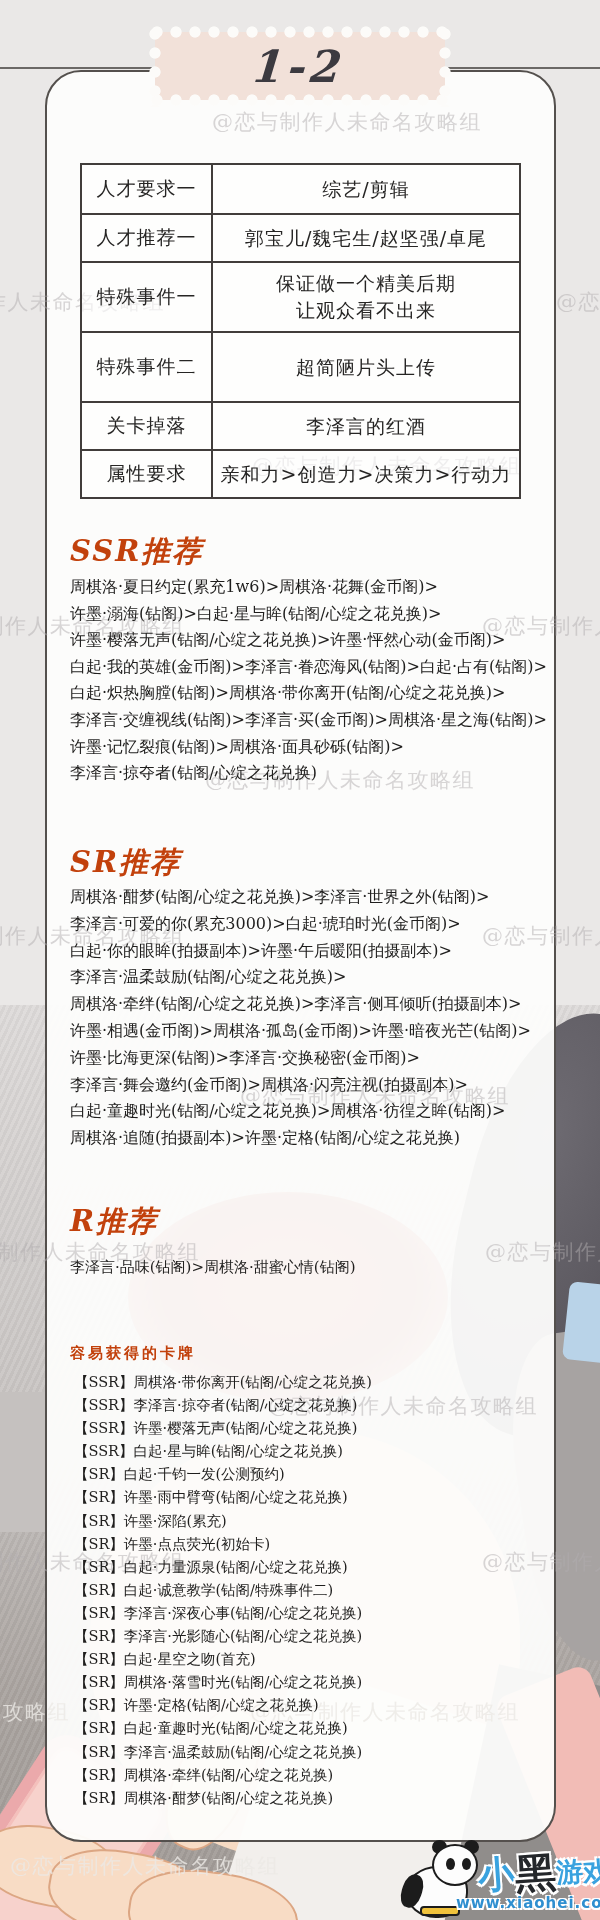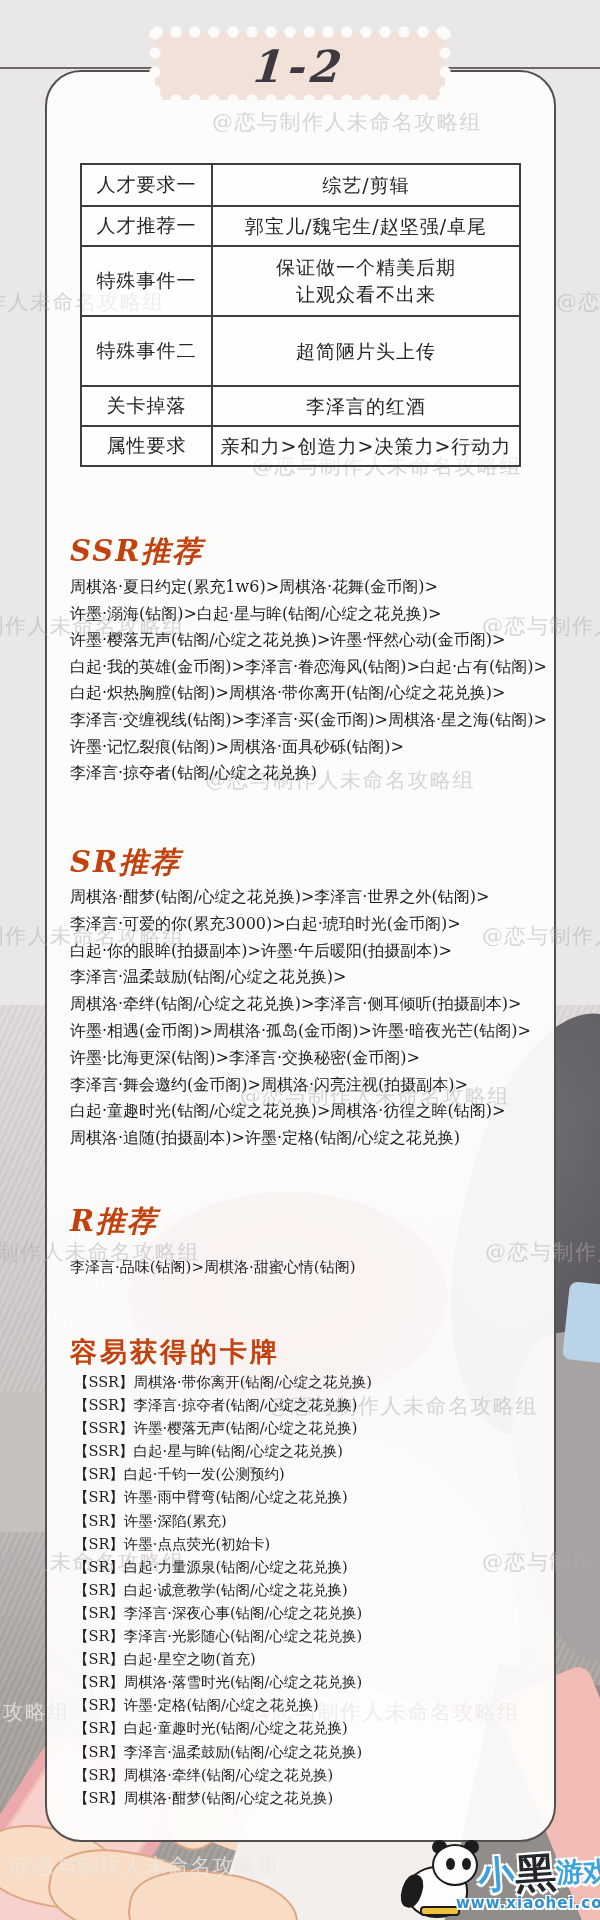--- a/index.html
+++ b/index.html
@@ -98,38 +98,38 @@
     font-size:21px; letter-spacing:1.5px; color:rgba(178,173,175,0.5);
     font-family:"DejaVu Serif", serif; pointer-events:none;
   }
   .wm.bright { color:rgba(235,232,229,0.8); }
   
   .content { position:absolute; inset:0; z-index:4; }
   .info-table {
     position:absolute; left:80px; top:163px; width:441px;
     border:2px solid #413d3b; background:rgba(255,255,255,0.6);
   }
-  .t-row { display:flex; height:40px; }
+  .t-row { display:flex; height:48px; }
   .t-row.tall { height:70px; }
   .t-row + .t-row { border-top:2px solid #413d3b; }
   .t-label {
     width:131px; flex:0 0 131px; border-right:2px solid #413d3b;
     display:flex; align-items:center; justify-content:center;
     font-size:19px; letter-spacing:1px;
   }
   .t-value {
     flex:1; display:flex; flex-direction:column; align-items:center; justify-content:center;
     font-size:19px; line-height:27px; letter-spacing:1px; text-align:center;
   }
   .sec-heading {
     position:absolute; left:70px; white-space:nowrap;
     font-family:"DejaVu Serif", serif; font-style:italic; font-weight:bold;
     font-size:29px; color:#c2410c; letter-spacing:2px;
   }
-  .sec-heading.plain { font-style:normal; font-size:27px; letter-spacing:3px; }
+  .sec-heading.plain { font-style:normal; font-size:15px; letter-spacing:3px;margin-top:10px; }
   .card-list { position:absolute; left:70px; white-space:nowrap;
     font-family:"DejaVu Serif", serif; color:#1f1e1d; }
   .card-list div { white-space:nowrap; }
   .list-ssr  { top:574px;  font-size:16px; line-height:26.6px; }
   .list-sr   { top:884px;  font-size:16px; line-height:26.8px; }
   .list-r    { top:1255px; font-size:15px; line-height:25px; }
   .list-easy { top:1371px; left:74px; font-size:14.5px; line-height:23.1px; }
   .h-ssr  { top:532px; }
   .h-sr   { top:843px; }
   .h-r    { top:1202px; }
@@ -291,21 +291,21 @@
     <div class="card-list list-easy">
         <div>【SSR】周棋洛·带你离开(钻阁/心绽之花兑换)</div>
         <div>【SSR】李泽言·掠夺者(钻阁/心绽之花兑换)</div>
         <div>【SSR】许墨·樱落无声(钻阁/心绽之花兑换)</div>
         <div>【SSR】白起·星与眸(钻阁/心绽之花兑换)</div>
         <div>【SR】白起·千钧一发(公测预约)</div>
         <div>【SR】许墨·雨中臂弯(钻阁/心绽之花兑换)</div>
         <div>【SR】许墨·深陷(累充)</div>
         <div>【SR】许墨·点点荧光(初始卡)</div>
         <div>【SR】白起·力量源泉(钻阁/心绽之花兑换)</div>
-        <div>【SR】白起·诚意教学(钻阁/心绽之花兑换)</div>
+        <div>【SR】白起·诚意教学(钻阁/特殊事件二)</div>
         <div>【SR】李泽言·深夜心事(钻阁/心绽之花兑换)</div>
         <div>【SR】李泽言·光影随心(钻阁/心绽之花兑换)</div>
         <div>【SR】白起·星空之吻(首充)</div>
         <div>【SR】周棋洛·落雪时光(钻阁/心绽之花兑换)</div>
         <div>【SR】许墨·定格(钻阁/心绽之花兑换)</div>
         <div>【SR】白起·童趣时光(钻阁/心绽之花兑换)</div>
         <div>【SR】李泽言·温柔鼓励(钻阁/心绽之花兑换)</div>
         <div>【SR】周棋洛·牵绊(钻阁/心绽之花兑换)</div>
         <div>【SR】周棋洛·酣梦(钻阁/心绽之花兑换)</div>
       </div>

